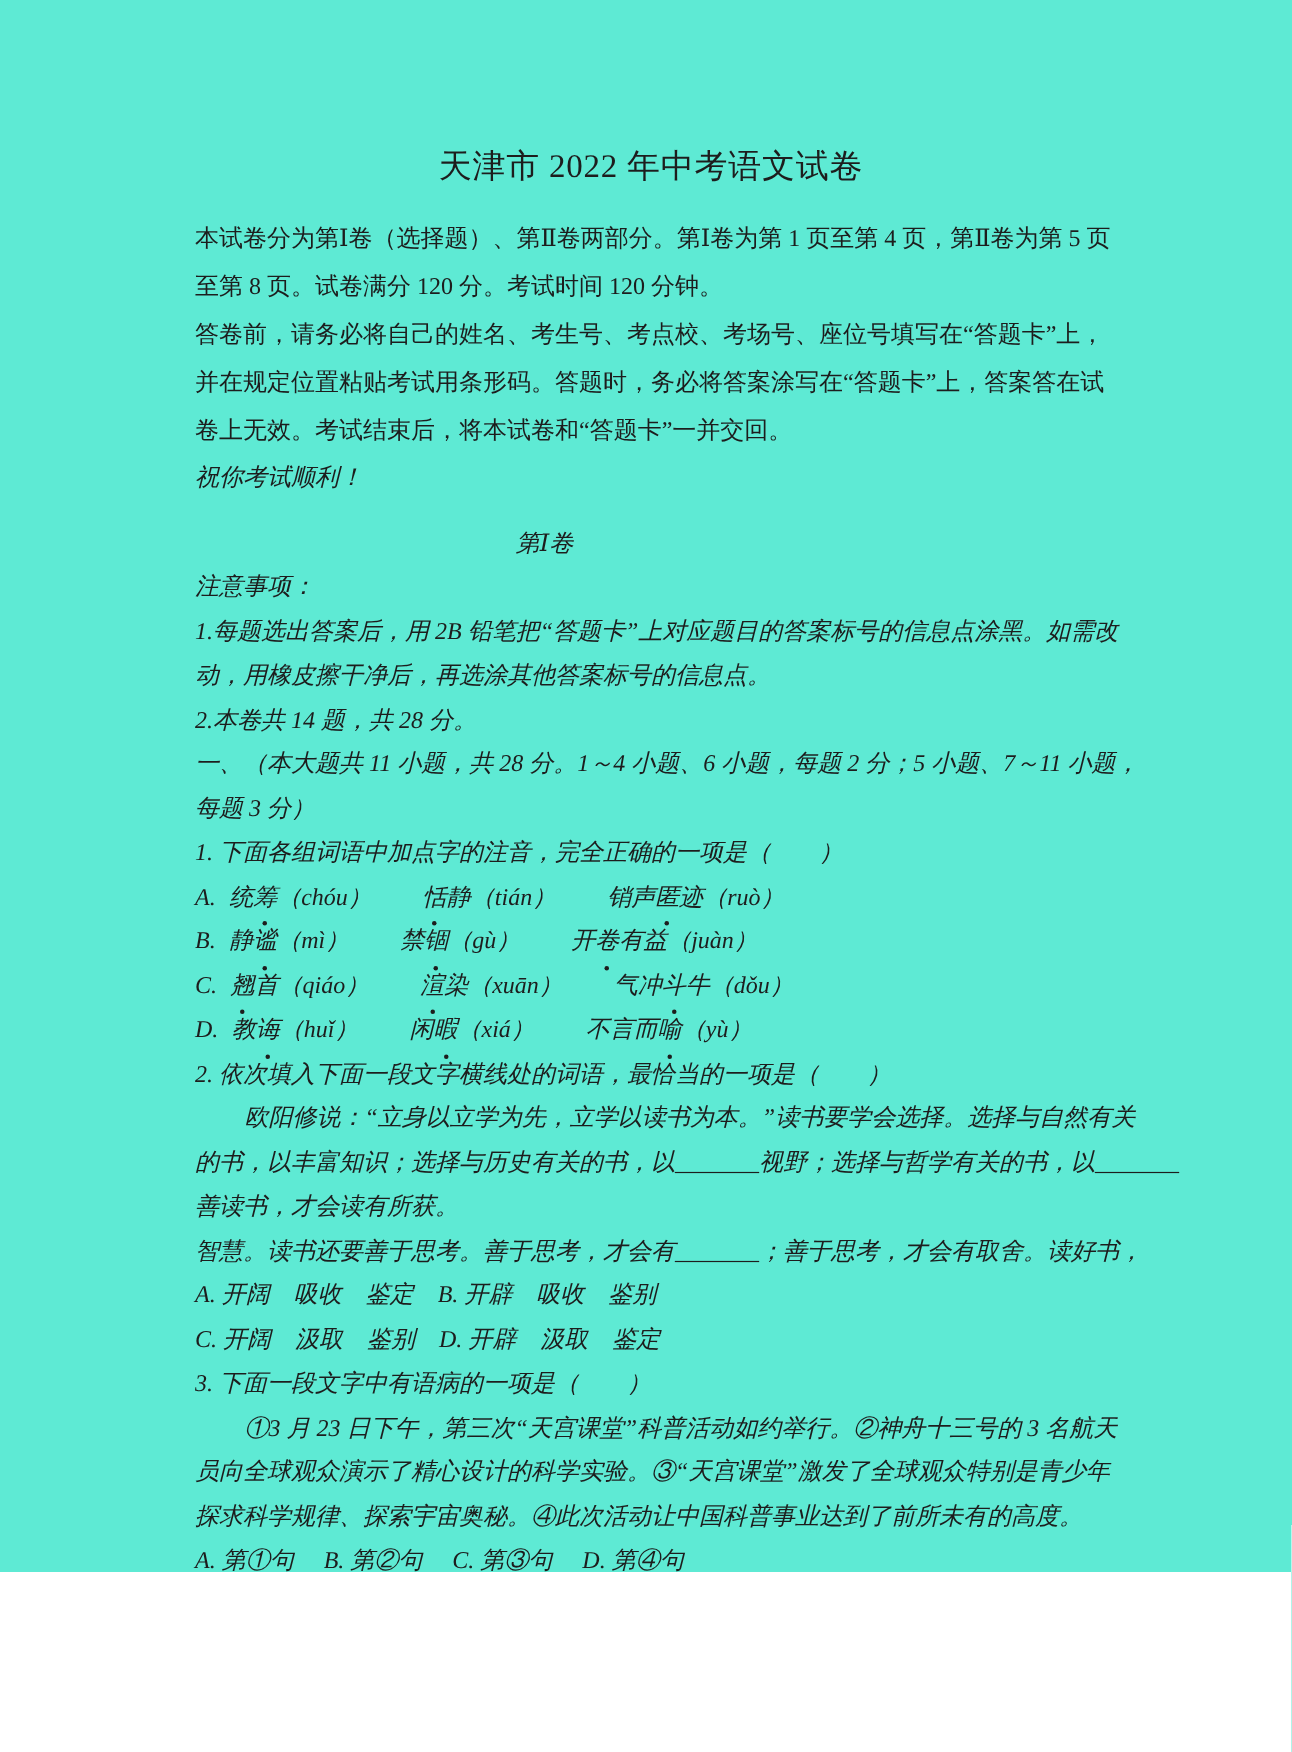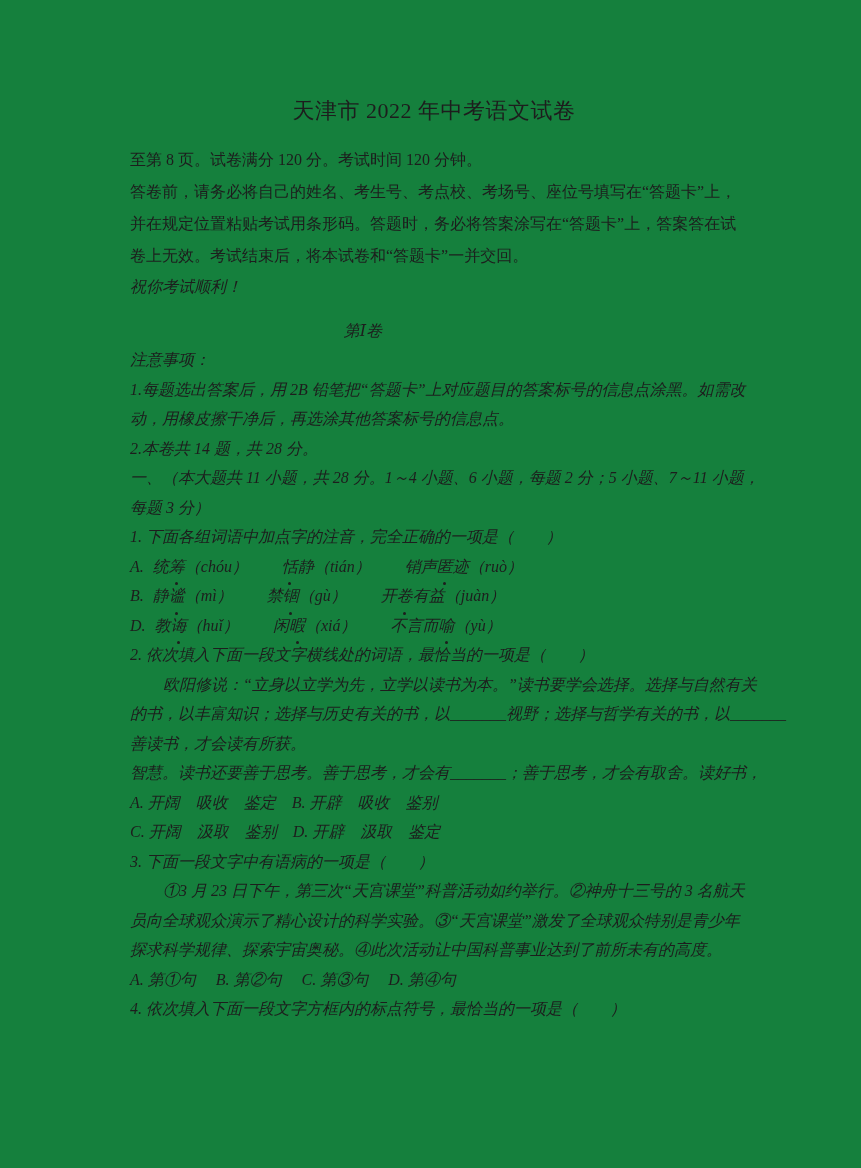--- a/index.html
+++ b/index.html
@@ -1,19 +1,19 @@
 <!DOCTYPE html>
 <html><head>
 <meta charset="utf-8">
 <style>
   html,body{margin:0;padding:0;background:#fff;}
   .page{
     position:relative;
-    width:861px;height:1168px;
-    background:#15803d;
+    width:861px;height:1048px;
+    background:#5eead4;
     overflow:hidden;
     font-family:"Liberation Serif","DejaVu Serif",serif;
     color:#1d1d1d;
   }
   .content{
     position:absolute;left:130px;top:94px;width:608px;
     font-size:16px;
   }
   .doc-title{
     font-size:22px;font-weight:400;line-height:34px;
@@ -34,20 +34,21 @@
 </style>
 </head>
 <body>
 
 <div class="page">
   <div class="content">
 
     <h1 class="doc-title">天津市 2022 年中考语文试卷</h1>
 
     <div>
+      <div class="ln">本试卷分为第Ⅰ卷（选择题）、第Ⅱ卷两部分。第Ⅰ卷为第 1 页至第 4 页，第Ⅱ卷为第 5 页</div>
       <div class="ln">至第 8 页。试卷满分 120 分。考试时间 120 分钟。</div>
     </div>
 
     <div>
       <div class="ln">答卷前，请务必将自己的姓名、考生号、考点校、考场号、座位号填写在“答题卡”上，</div>
       <div class="ln">并在规定位置粘贴考试用条形码。答题时，务必将答案涂写在“答题卡”上，答案答在试</div>
       <div class="ln">卷上无效。考试结束后，将本试卷和“答题卡”一并交回。</div>
     </div>
 
     <div class="ln30">祝你考试顺利！</div>
@@ -72,20 +73,23 @@
       <div class="ln30">1. 下面各组词语中加点字的注音，完全正确的一项是（　　）</div>
 
       <div class="ln30">
         <span class="lbl">A.</span><span class="pyi"><span>统</span><span class="em">筹</span><span>（chóu）</span></span><span class="pyi"><span></span><span class="em">恬</span><span>静（tián）</span></span><span class="pyi"><span>销声</span><span class="em">匿</span><span>迹（ruò）</span></span>
       </div>
 
       <div class="ln30">
         <span class="lbl">B.</span><span class="pyi"><span>静</span><span class="em">谧</span><span>（mì）</span></span><span class="pyi"><span>禁</span><span class="em">锢</span><span>（gù）</span></span><span class="pyi"><span>开</span><span class="em">卷</span><span>有益（juàn）</span></span>
       </div>
 
+      <div class="ln30">
+        <span class="lbl">C.</span><span class="pyi"><span></span><span class="em">翘</span><span>首（qiáo）</span></span><span class="pyi"><span></span><span class="em">渲</span><span>染（xuān）</span></span><span class="pyi"><span>气冲</span><span class="em">斗</span><span>牛（dǒu）</span></span>
+      </div>
 
       <div class="ln30">
         <span class="lbl">D.</span><span class="pyi"><span>教</span><span class="em">诲</span><span>（huǐ）</span></span><span class="pyi"><span>闲</span><span class="em">暇</span><span>（xiá）</span></span><span class="pyi"><span>不言而</span><span class="em">喻</span><span>（yù）</span></span>
       </div>
     </div>
 
     <div>
       <div class="ln30">2. 依次填入下面一段文字横线处的词语，最恰当的一项是（　　）</div>
       <div class="ln30 ind">欧阳修说：“立身以立学为先，立学以读书为本。”读书要学会选择。选择与自然有关</div>
       <div class="ln30">的书，以丰富知识；选择与历史有关的书，以_______视野；选择与哲学有关的书，以_______</div>

